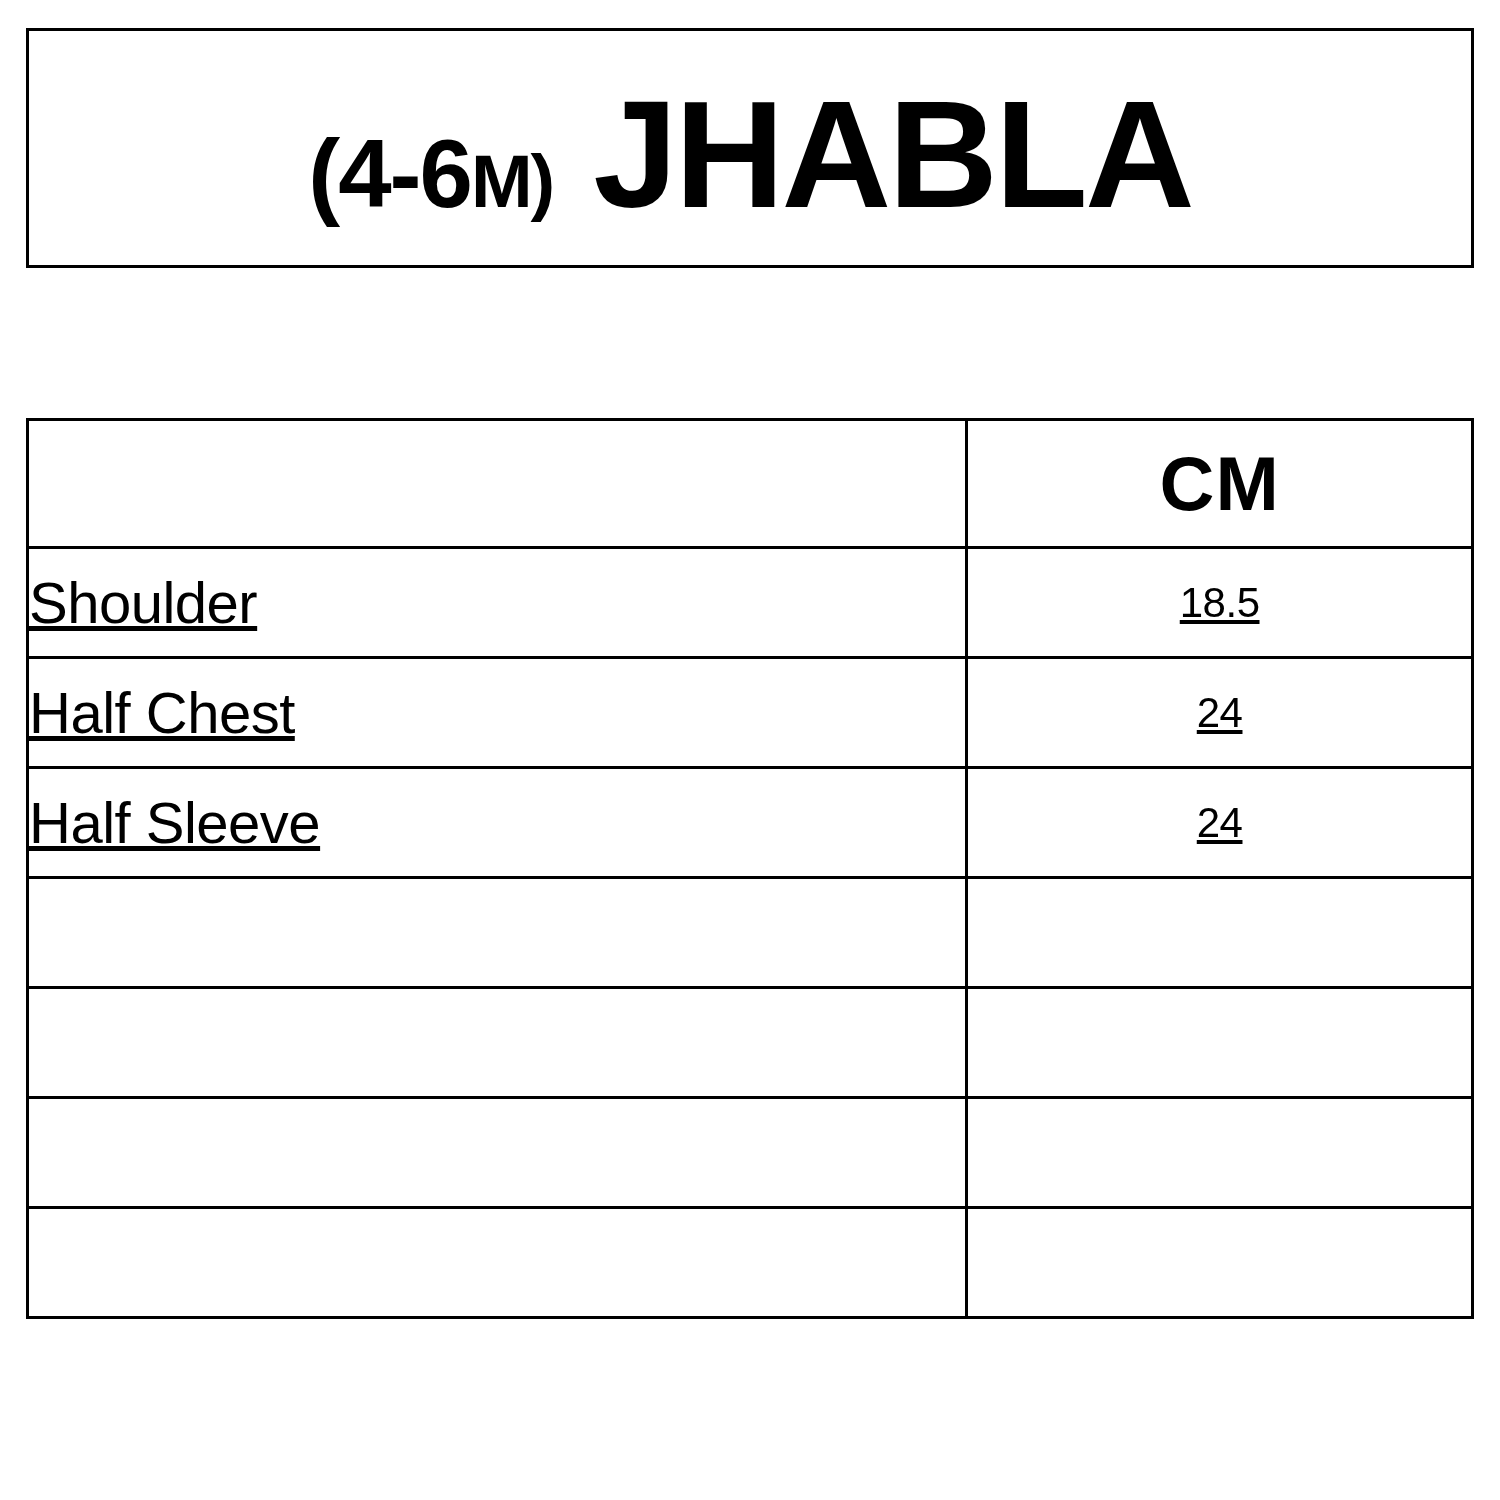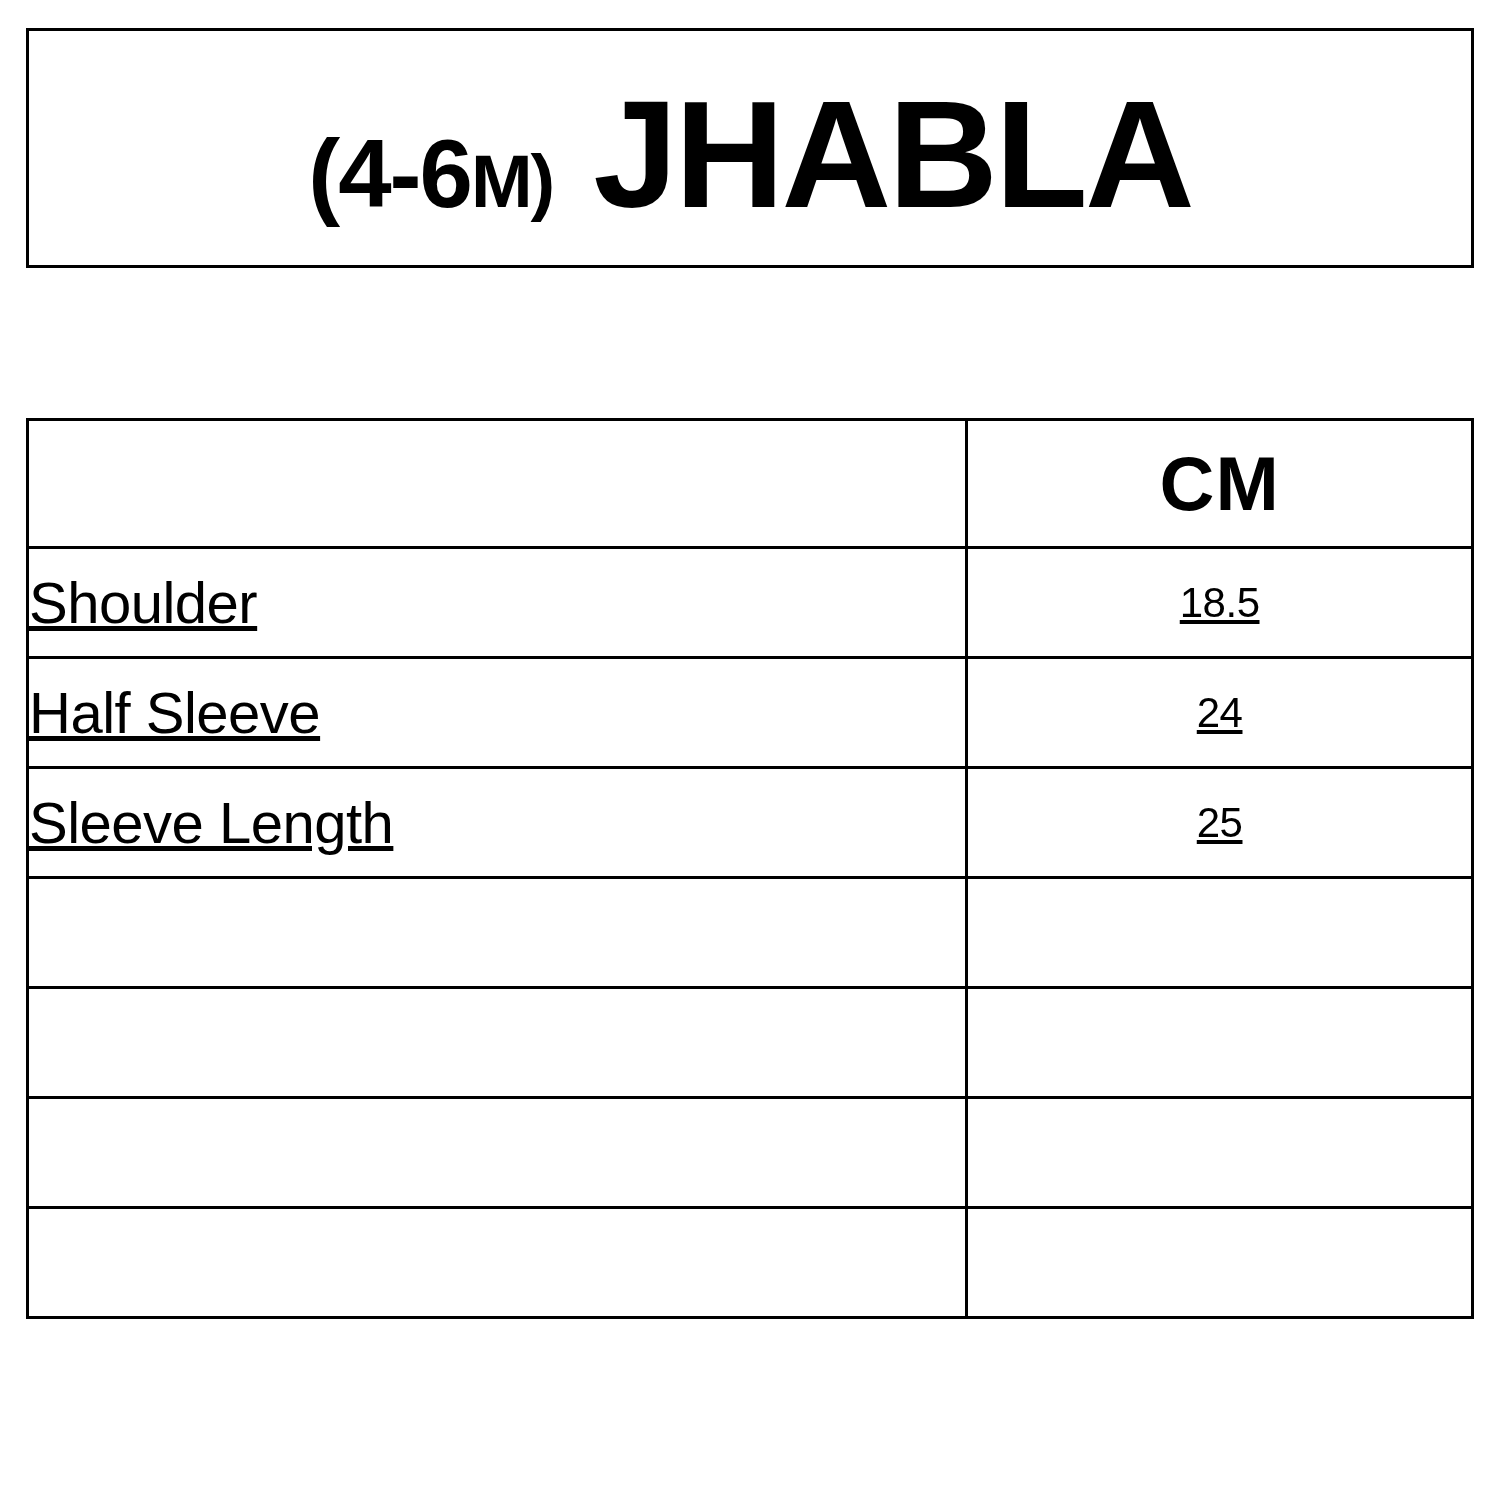--- a/index.html
+++ b/index.html
@@ -129,26 +129,26 @@
       <tbody>
         <tr class="head-row">
           <td class="head-blank"></td>
           <td class="head-unit">CM</td>
         </tr>
         <tr class="data-row">
           <td class="cell-label">Shoulder</td>
           <td class="cell-value">18.5</td>
         </tr>
         <tr class="data-row">
-          <td class="cell-label">Half Sleeve</td>
+          <td class="cell-label">Half Chest</td>
           <td class="cell-value">24</td>
         </tr>
         <tr class="data-row">
-          <td class="cell-label">Sleeve Length</td>
-          <td class="cell-value">25</td>
+          <td class="cell-label">Half Sleeve</td>
+          <td class="cell-value">24</td>
         </tr>
         <tr class="empty-row">
           <td class="cell-label"></td>
           <td class="cell-value"></td>
         </tr>
         <tr class="empty-row">
           <td class="cell-label"></td>
           <td class="cell-value"></td>
         </tr>
         <tr class="empty-row">

